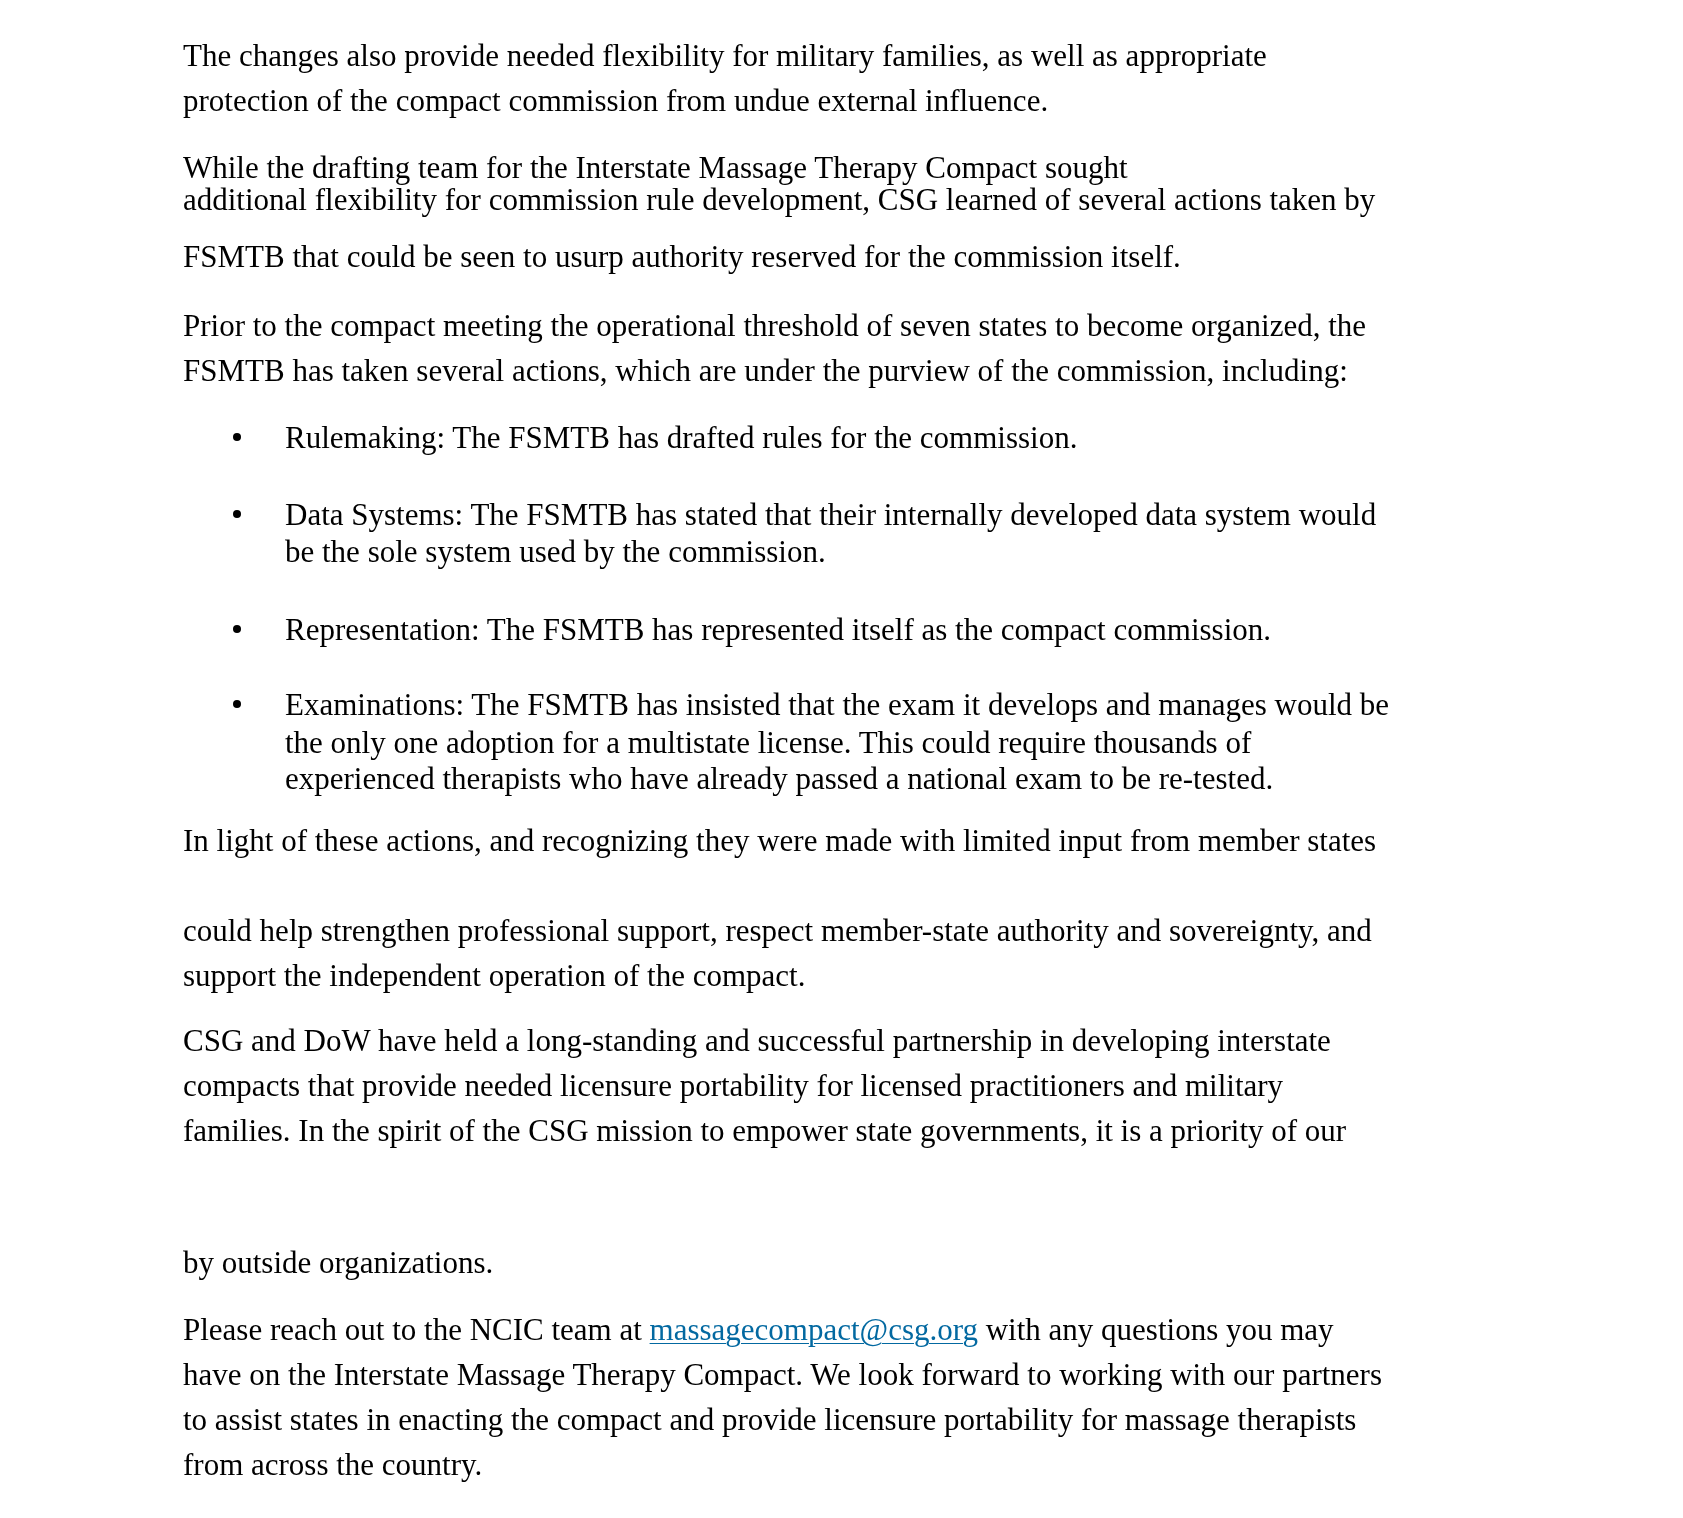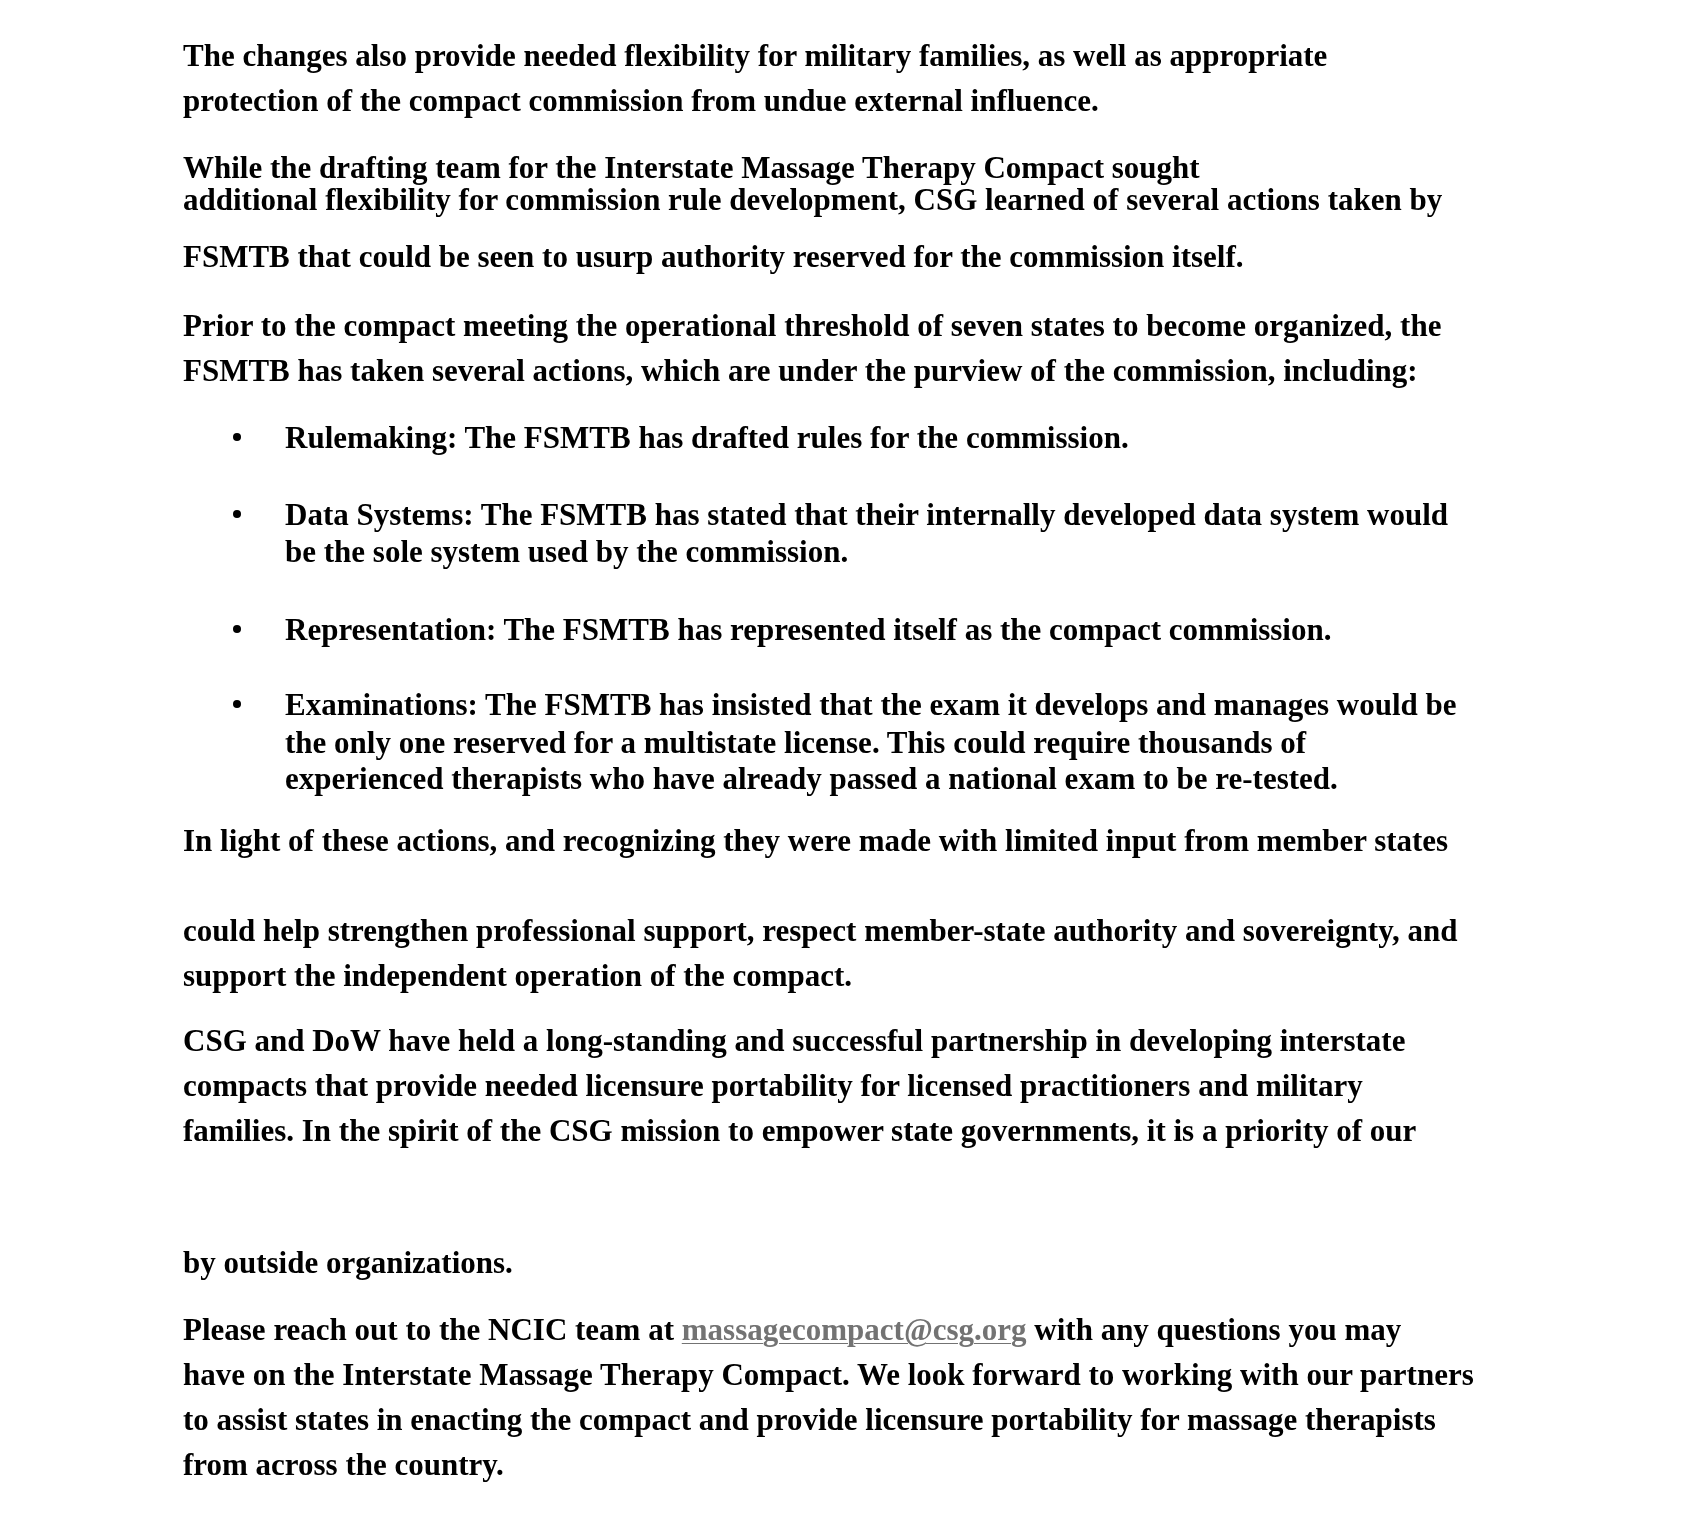--- a/index.html
+++ b/index.html
@@ -14,21 +14,20 @@
       overflow: hidden;
       font-family: "Liberation Serif", "DejaVu Serif", serif;
       color: #000000;
     }
     .page {
       position: absolute;
       left: 0; top: 0;
       width: 1683px;
       height: 1518px;
       background: #ffffff;
-      font-weight: bold;
     }
     .line {
       position: absolute;
       left: 183px;
       font-size: 31px;
       line-height: 31px;
       white-space: nowrap;
       letter-spacing: 0px;
     }
     .bullet-line { left: 285px; }
@@ -77,34 +76,34 @@
     </div>
 
     <div>
       <span class="bullet-dot" style="top:625px"></span>
       <div class="line bullet-line" style="top:614px">Representation: The FSMTB has represented itself as the compact commission.</div>
     </div>
 
     <div>
       <span class="bullet-dot" style="top:700px"></span>
       <div class="line bullet-line" style="top:689px">Examinations: The FSMTB has insisted that the exam it develops and manages would be</div>
-      <div class="line bullet-line" style="top:727px">the only one reserved for a multistate license. This could require thousands of</div>
+      <div class="line bullet-line" style="top:727px">the only one adoption for a multistate license. This could require thousands of</div>
       <div class="line bullet-line" style="top:763px">experienced therapists who have already passed a national exam to be re-tested.</div>
     </div>
   </div>
 
   <div class="line" style="top:825px">In light of these actions, and recognizing they were made with limited input from member states</div>
   <div class="line" style="top:915px">could help strengthen professional support, respect member-state authority and sovereignty, and</div>
   <div class="line" style="top:960px">support the independent operation of the compact.</div>
 
   <div class="line" style="top:1025px">CSG and DoW have held a long-standing and successful partnership in developing interstate</div>
   <div class="line" style="top:1070px">compacts that provide needed licensure portability for licensed practitioners and military</div>
   <div class="line" style="top:1115px">families. In the spirit of the CSG mission to empower state governments, it is a priority of our</div>
   <div class="line" style="top:1247px">by outside organizations.</div>
 
   <div class="line" style="top:1314px">
-    <span>Please reach out to the NCIC team at </span><a class="link" style="color: #737373;">massagecompact@csg.org</a><span> with any questions you may</span>
+    <span>Please reach out to the NCIC team at </span><a class="link" style="color: #0369a1;">massagecompact@csg.org</a><span> with any questions you may</span>
   </div>
   <div class="line" style="top:1359px">have on the Interstate Massage Therapy Compact. We look forward to working with our partners</div>
   <div class="line" style="top:1404px">to assist states in enacting the compact and provide licensure portability for massage therapists</div>
   <div class="line" style="top:1449px">from across the country.</div>
 
 </div>
 
 </body></html>

